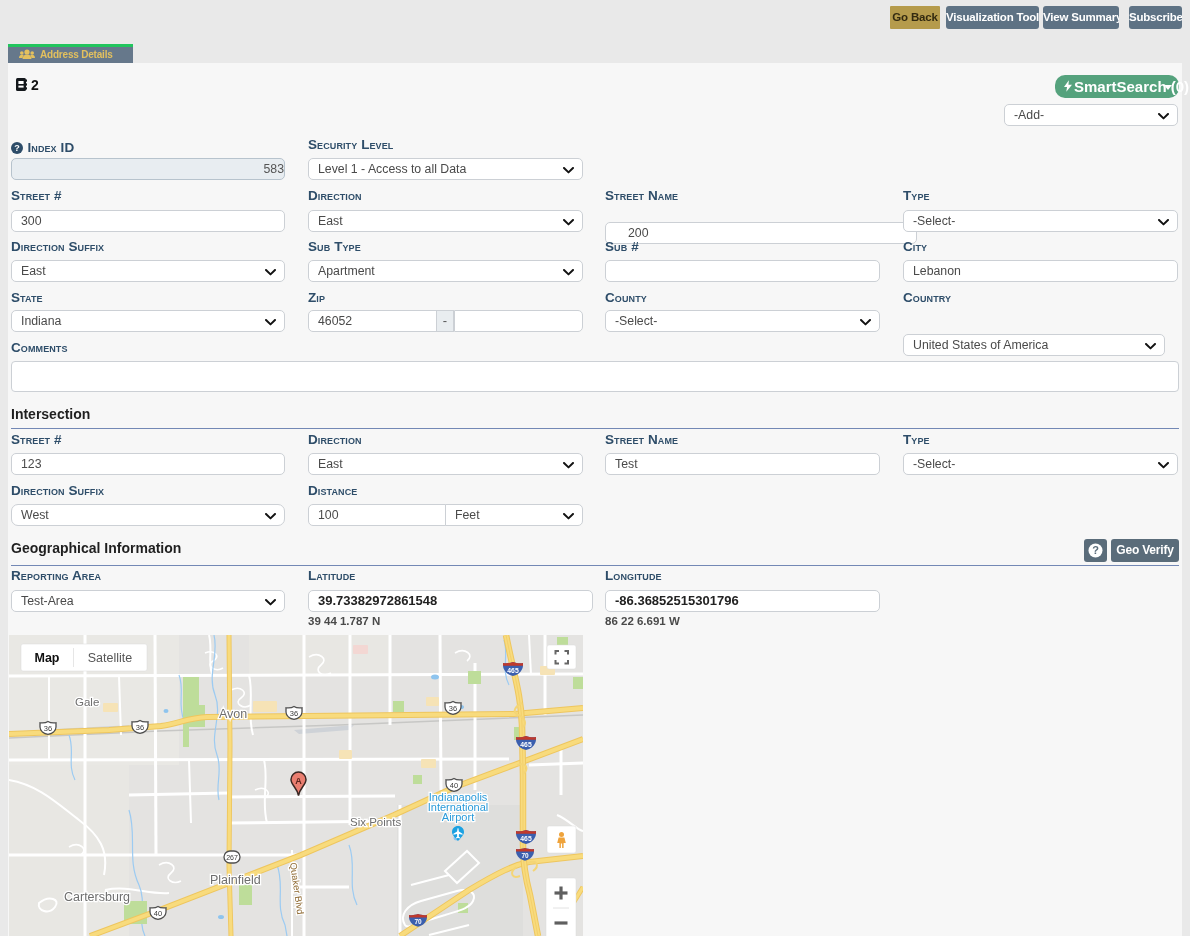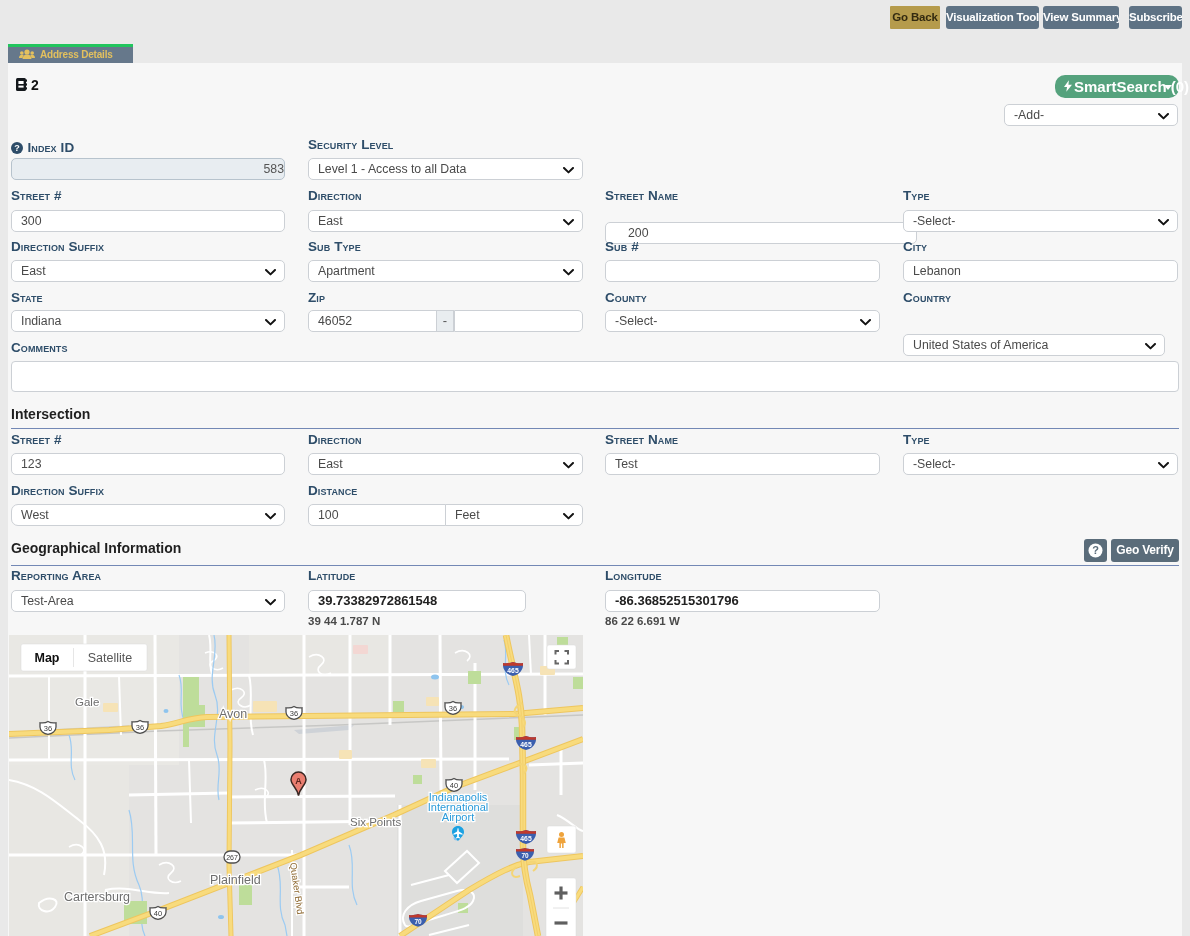--- a/index.html
+++ b/index.html
@@ -178,21 +178,21 @@
     </svg>
   </div>
   <div class="abs btn-slate" style="left:1111px;top:539px;width:68px;background:#5a6c7a;font-size:12px;">Geo Verify</div>
 
   <div class="abs lbl" style="left:11px;top:568px;">Reporting Area</div>
   <div class="abs sel" style="left:11px;top:590px;width:274px;">Test-Area
     <svg class="chev" width="11" height="7" viewBox="0 0 11 7">
       <path d="M1 1 L5.5 5.4 L10 1" fill="none" stroke="#131313" stroke-width="2" stroke-linecap="round" stroke-linejoin="round"></path>
     </svg></div>
   <div class="abs lbl" style="left:308px;top:568px;">Latitude</div>
-  <div class="abs inp" style="left:308px;top:590px;width:218px;font-weight:bold;color:#222;font-size:13px;">39.73382972861548</div>
+  <div class="abs inp" style="left:308px;top:590px;width:285px;font-weight:bold;color:#222;font-size:13px;">39.73382972861548</div>
   <div class="abs cap" style="left:308px;top:615px;">39 44 1.787 N</div>
   <div class="abs lbl" style="left:605px;top:568px;">Longitude</div>
   <div class="abs inp" style="left:605px;top:590px;width:275px;font-weight:bold;color:#222;font-size:13px;">-86.36852515301796</div>
   <div class="abs cap" style="left:605px;top:615px;">86 22 6.691 W</div>
 
   <svg class="abs" style="left:9px;top:635px;" width="574" height="301" viewBox="0 0 574 301">
     <rect width="574" height="301" fill="#e4e3e1"></rect>
 
     <rect x="0" y="0" width="170" height="130" fill="#e9e8e4"></rect>
     <rect x="0" y="130" width="120" height="171" fill="#e8e7e3"></rect>

